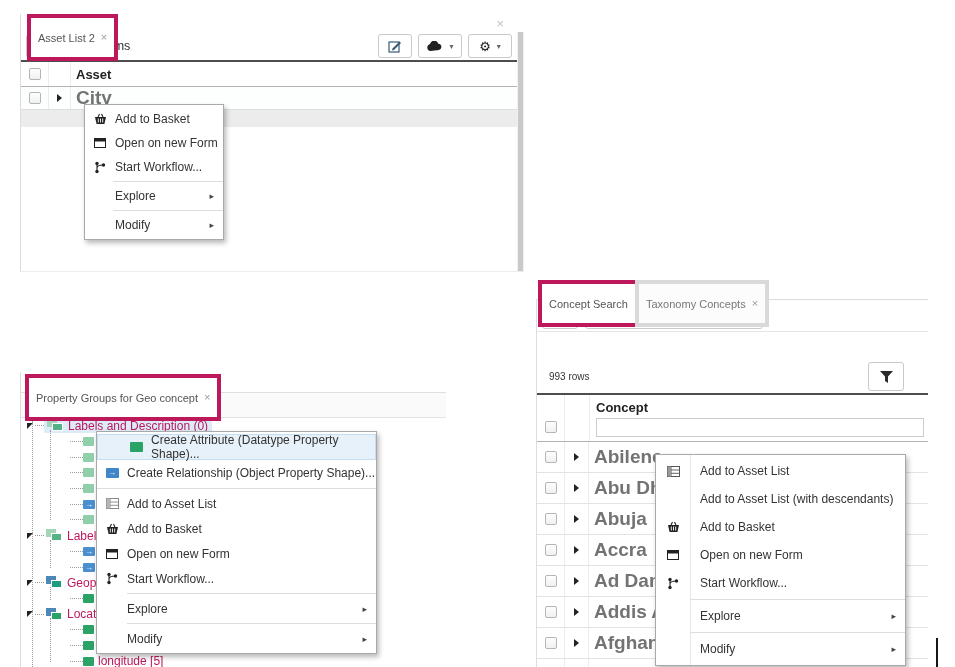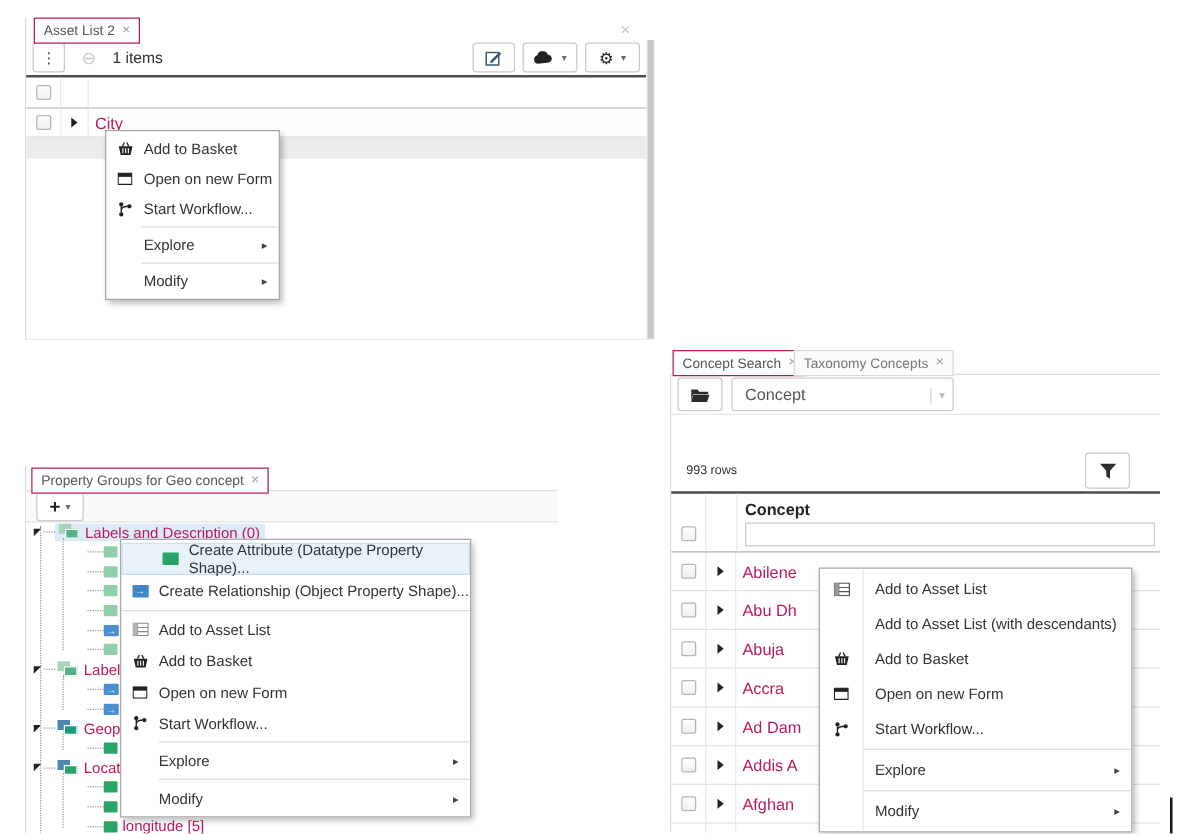--- a/index.html
+++ b/index.html
@@ -1,29 +1,29 @@
 <!DOCTYPE html>
 <html><head>
 <meta charset="utf-8">
 <style>
   html,body{margin:0;padding:0;background:#fff;}
   .stage{position:relative;width:955px;height:667px;background:#fff;overflow:hidden;
          font-family:"Liberation Sans",sans-serif;color:#333;}
   
-  .tab{position:absolute;height:15px;padding:2px 7px;border:1px solid #be185d;background:#fff;
+  .tab{position:absolute;height:15px;padding:12px 7px;border:4px solid #be185d;background:#fff;
        font-size:11px;color:#555;display:flex;align-items:center;gap:6px;z-index:3;white-space:nowrap;}
   .tab.inactive{background:#fcfcfc;border-color:#d9d9d9;color:#777;}
   .tab .tclose{color:#9a9a9a;font-size:11px;line-height:1;}
   .btn{border:1px solid #c9c9c9;border-radius:3px;background:#fff;height:24px;
        display:inline-flex;align-items:center;justify-content:center;box-sizing:border-box;}
   .chk{width:12px;height:12px;border:1px solid #b5b5b5;border-radius:2px;
        background:linear-gradient(#fefefe,#f0f0f0);box-sizing:border-box;}
   .rowexp{width:0;height:0;border-left:5px solid #222;border-top:4px solid transparent;border-bottom:4px solid transparent;}
   .chev{font-size:8px;color:#666;margin-left:3px;}
-  .link{color:#be185d;font-size:13px;}
+  .link{color:#737373;font-size:19px;font-weight:bold;}
   
   .menu{position:absolute;background:#fff;border:1px solid #a9a9a9;box-shadow:2px 3px 5px rgba(0,0,0,.28);
         padding:2px 0;z-index:20;box-sizing:border-box;}
   .mi{display:flex;align-items:center;font-size:12px;color:#333;position:relative;}
   .mi-ic{width:30px;display:flex;align-items:center;justify-content:center;flex:0 0 auto;}
   .mi-arrow{margin-left:auto;margin-right:9px;font-size:9px;color:#444;}
   .sep{border-top:1px solid #ddd;height:0;margin:2px 0;}
   .mi.highlight{background:#e7f1fa;box-shadow:inset 0 0 0 1px #c6dcef;padding-left:24px;}
   
   .panel-a{position:absolute;left:20px;top:14px;width:504px;height:258px;border-left:1px solid #ddd;border-bottom:1px solid #ededed;box-sizing:border-box;}
@@ -126,20 +126,23 @@
         </div>
       </div>
     </div>
 
     <div class="pa-table">
       <div class="thead-row">
         <div class="col-chk">
             <span class="chk"></span>
           </div>
         <div class="col-exp"></div>
+        <div class="col-main">
+            <span class="hdr-label">Asset</span>
+          </div>
       </div>
       <div class="arow">
         <div class="col-chk">
             <span class="chk"></span>
           </div>
         <div class="col-exp">
             <span class="rowexp"></span>
           </div>
         <div class="col-main">
             <span class="link">City</span>

